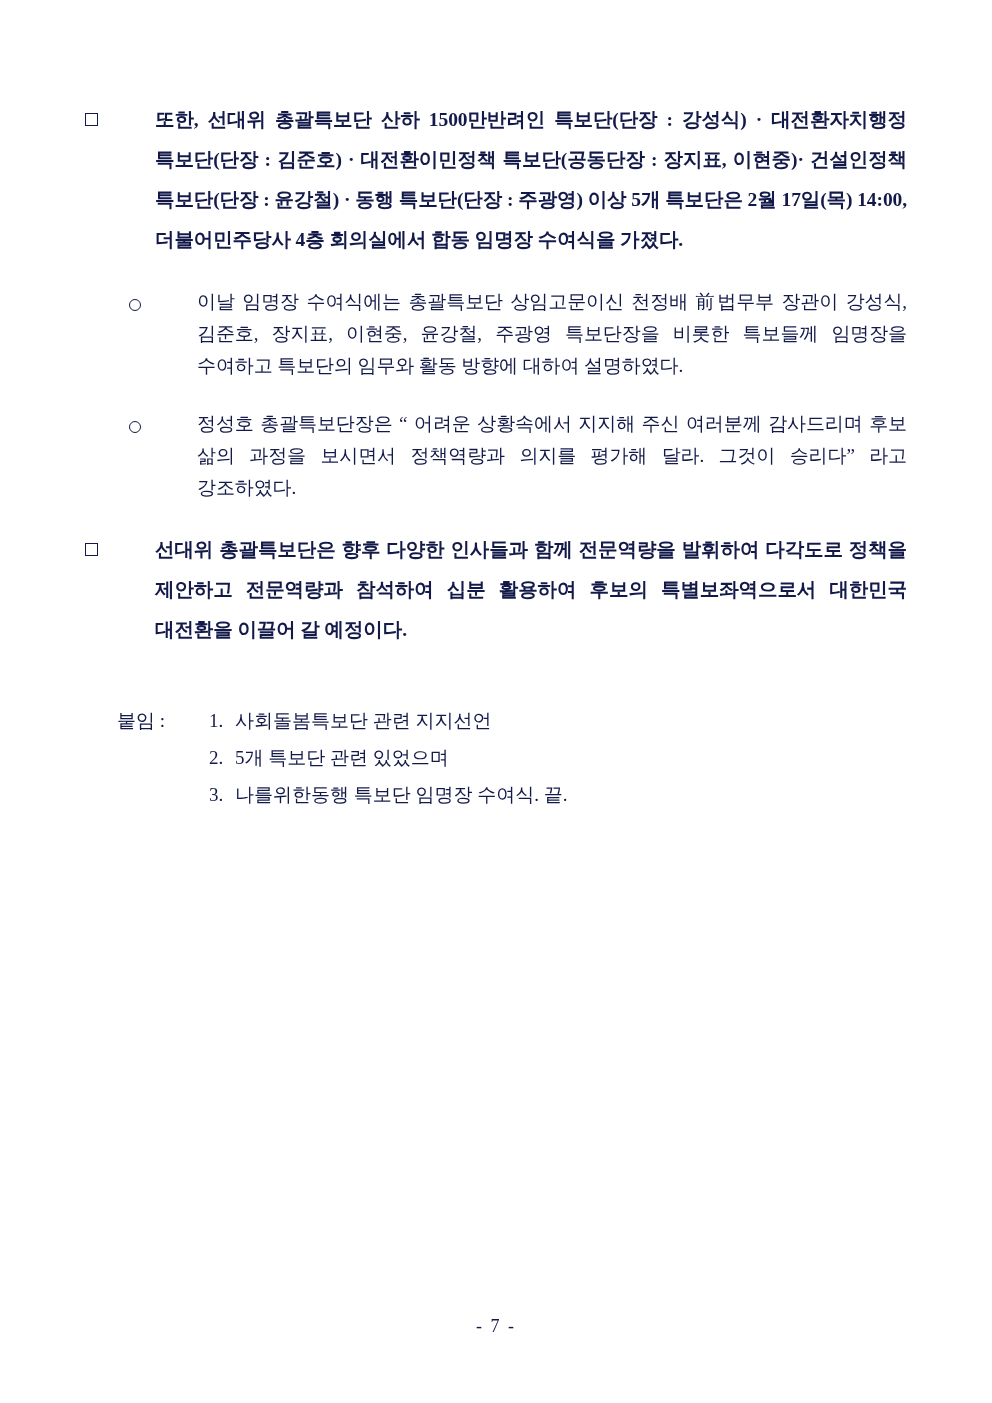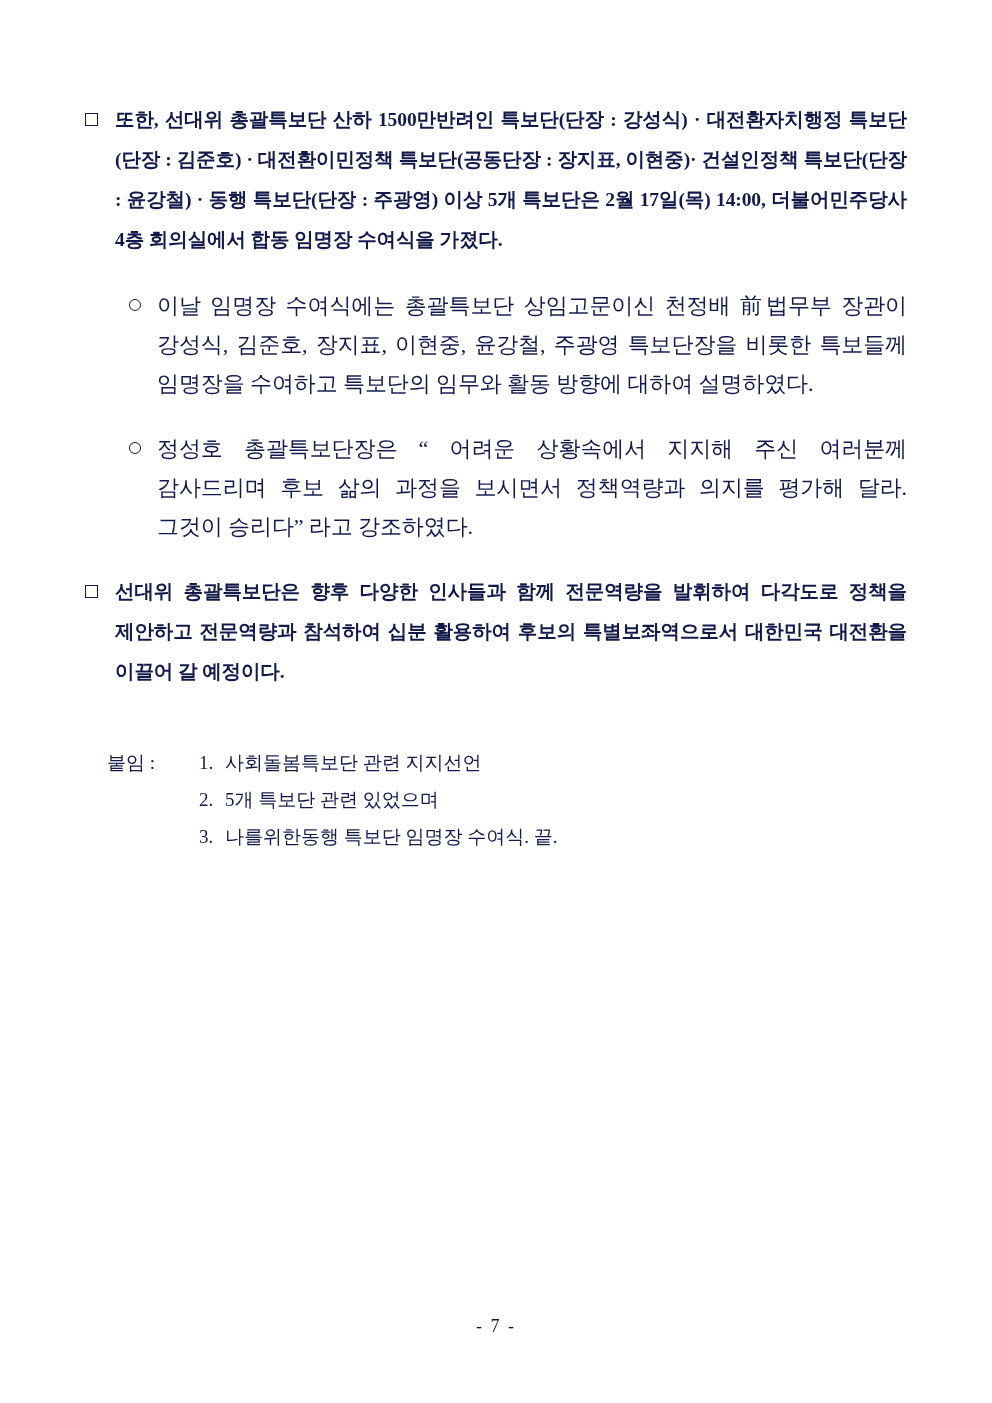--- a/index.html
+++ b/index.html
@@ -18,20 +18,21 @@
   .page {
     position: relative;
     width: 992px;
     height: 1403px;
     box-sizing: border-box;
     padding: 100px 85px 0 85px;
   }
   .block {
     display: flex;
     margin-bottom: 26px;
+    gap: 40px;
   }
   .block.tight { margin-bottom: 18px; }
   .marker {
     flex: 0 0 auto;
     width: 30px;
     font-size: 17px;
     line-height: 40px;
     color: #131a4a;
     text-align: left;
   }
@@ -63,36 +64,37 @@
     text-justify: inter-character;
     font-weight: 700;
     word-break: keep-all;
   }
   .sub {
     margin-left: 44px;
   }
   .sub .marker { width: 28px; }
   .sub .body-text {
     font-weight: 400;
-    font-size: 22px;
-    line-height: 39px;
+    font-size: 19px;
+    line-height: 32px;
   }
   .attach {
     margin-top: 52px;
     margin-left: 22px;
     font-size: 19px;
     line-height: 37px;
     font-weight: 400;
   }
   .attach-row {
     display: flex;
   }
   .attach-label {
     flex: 0 0 auto;
     width: 92px;
+    margin-left: 10px;
   }
   .attach-list {
     flex: 1 1 auto;
   }
   .attach-item {
     white-space: nowrap;
   }
   .attach-item .num {
     display: inline-block;
     width: 26px;

